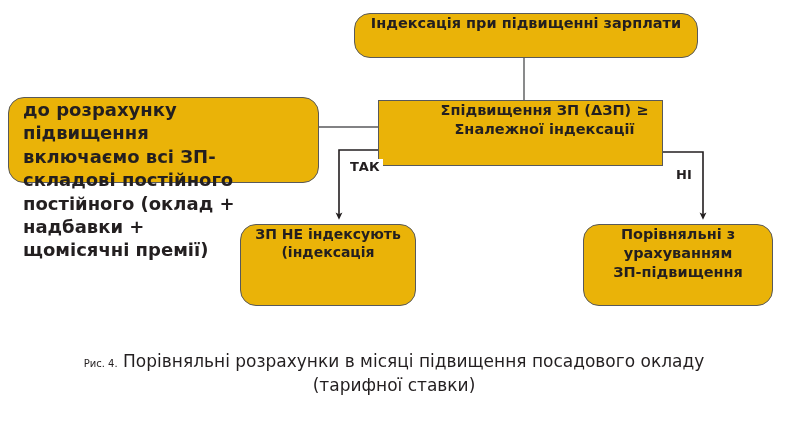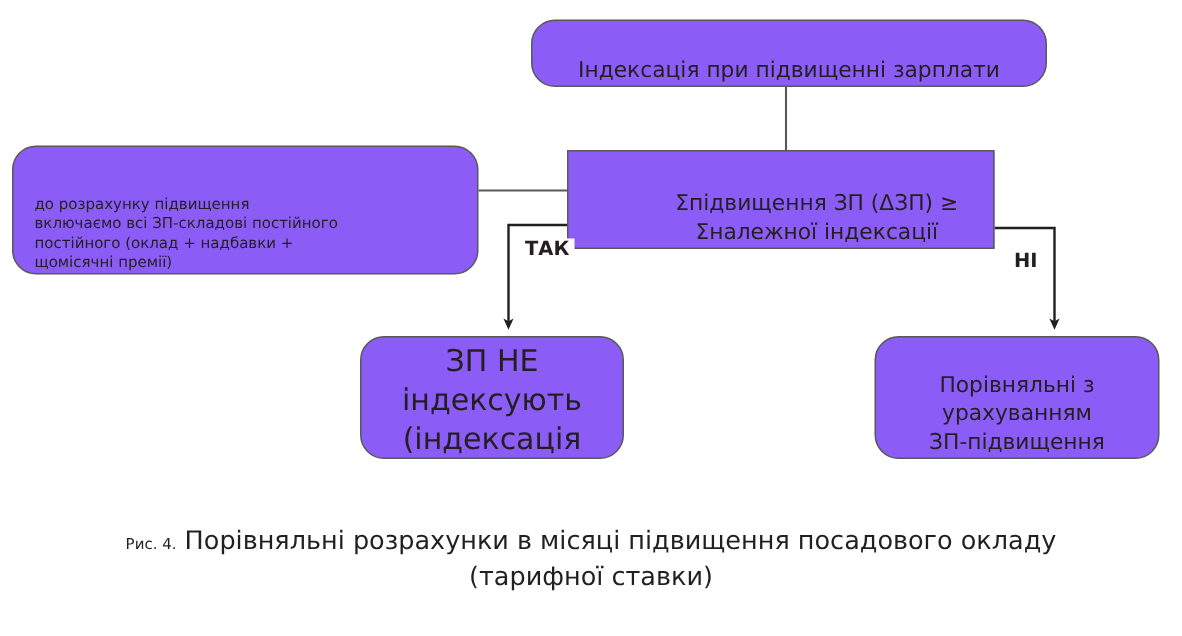--- a/index.html
+++ b/index.html
@@ -23,53 +23,54 @@
     left: 0;
     top: 0;
     width: 788px;
     height: 424px;
     pointer-events: none;
   }
   .node {
     position: absolute;
     box-sizing: border-box;
     border: 1.4px solid #58595b;
-    background: #8b5cf6;
+    background: #eab308;
     display: flex;
-    align-items: flex-end;
+    align-items: flex-start;
     justify-content: center;
     text-align: center;
     color: #231f20;
     line-height: 1.30;
     z-index: 2;
+    font-weight: bold;
   }
   .node.rounded { border-radius: 16px; }
   .node.rect { border-radius: 0; }
   .node.left-align {
     justify-content: flex-start;
     text-align: left;
   }
 
   #node-top {
     left: 354px; top: 13px; width: 344px; height: 45px;
     font-size: 14.5px;
   }
   #node-left {
     left: 8px; top: 97px; width: 311px; height: 86px;
-    font-size: 10px;
+    font-size: 18px;
     padding: 0 28px 0 14px;
   }
   #node-decision {
     left: 378px; top: 100px; width: 285px; height: 66px;
     font-size: 14.5px;
     padding-left: 48px;
   }
   #node-yes {
     left: 240px; top: 224px; width: 176px; height: 82px;
-    font-size: 20px;
+    font-size: 14px;
   }
   #node-no {
     left: 583px; top: 224px; width: 190px; height: 82px;
     font-size: 14.5px;
   }
 
   .branch-label {
     position: absolute;
     font-weight: bold;
     font-size: 13px;

